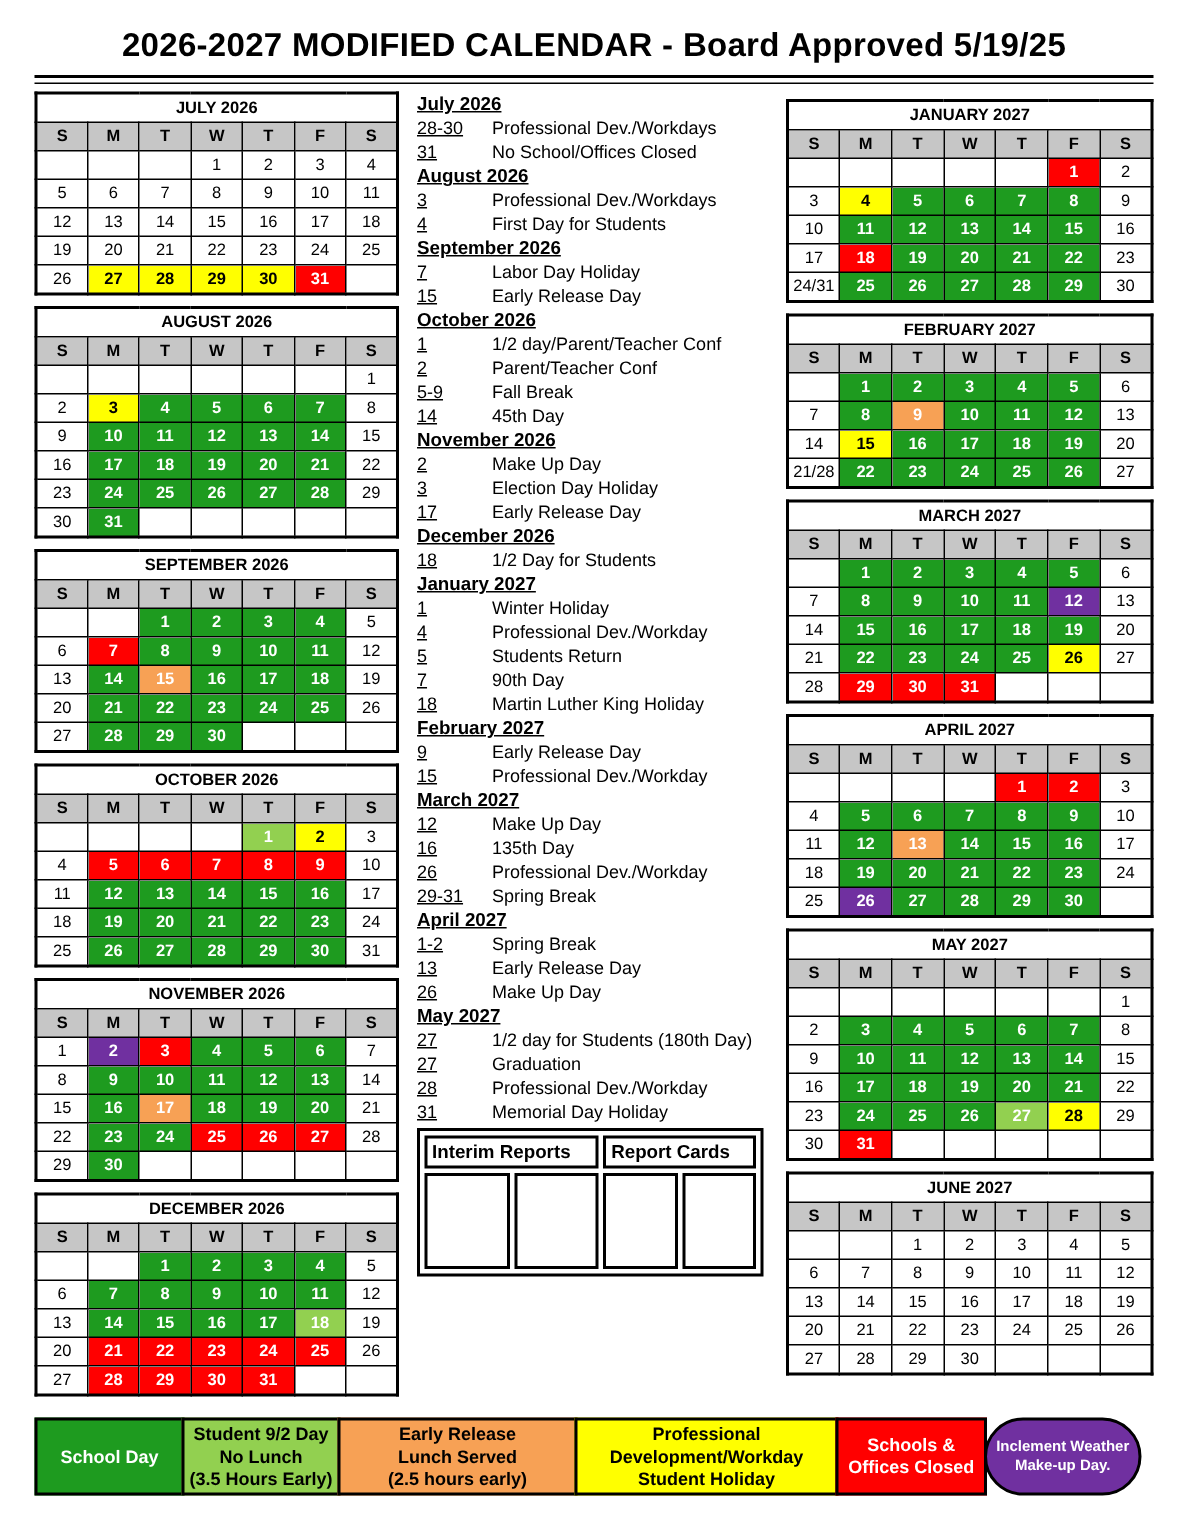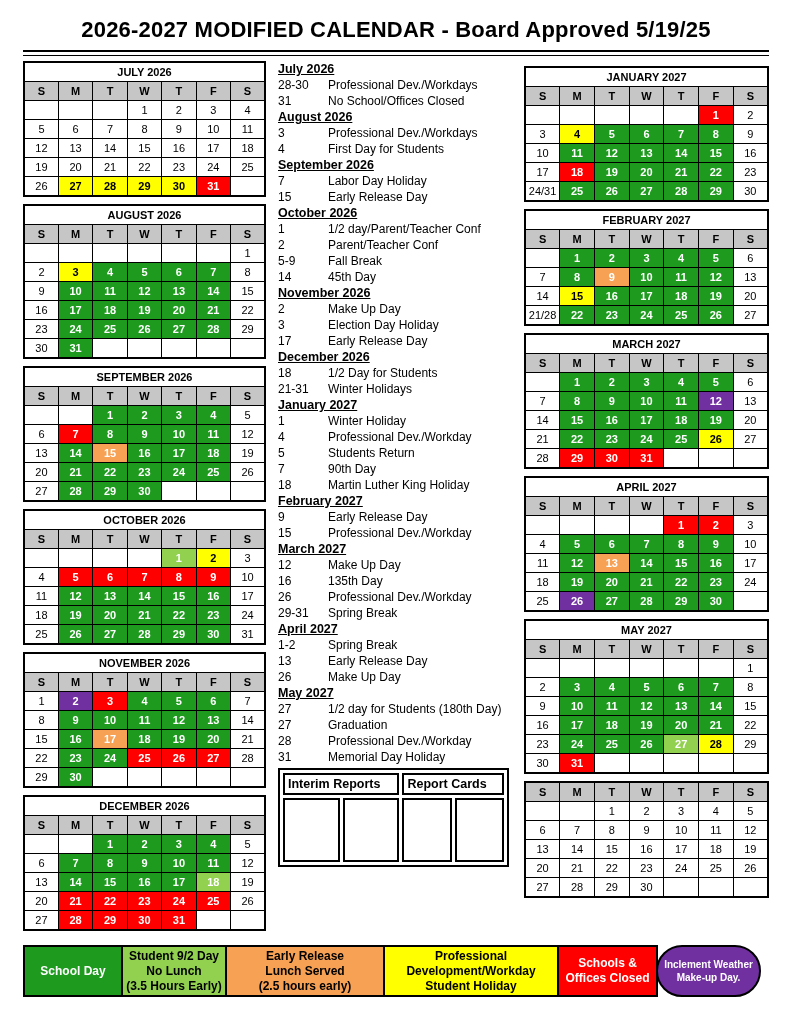--- a/index.html
+++ b/index.html
@@ -19,21 +19,21 @@
   td.split { font-size:9px; }
   td.c-g  { font-weight:bold; }
   td.c-lg { font-weight:bold; }
   td.c-y  { font-weight:bold; }
   td.c-o  { font-weight:bold; }
   td.c-r  { font-weight:bold; }
   td.c-p  { font-weight:bold; }
 
   .ev-month { font-weight:bold; font-size:12.5px; text-decoration:underline; line-height:16px; }
   .ev-item { display:flex; font-size:12px; line-height:16px; }
-  .ev-date { width:50px; flex:none; }
+  .ev-date { width:50px; flex:none;text-decoration:underline; }
   .ev-label { flex:1; }
 
   table.reports { width:97%; border-collapse:separate; border-spacing:3px; border:2px solid #000; margin-top:3px; }
   table.reports td { border:2px solid #000; }
   td.rep-head { font-weight:bold; font-size:12.5px; padding:1px 3px; height:16px; }
   td.rep-cell { height:58px; }
 
   .legend { display:flex; margin-top:7px; }
   .legend-box { border:2px solid #000; margin-right:-2px; height:52px; display:flex; align-items:center; justify-content:center; text-align:center; font-weight:bold; font-size:12px; line-height:15px; white-space:pre-line; box-sizing:border-box; flex:none; }
   .legend-box.small { font-size:10px; line-height:13px;border-radius:26px; }
@@ -481,24 +481,20 @@
           </div>
           <div class="ev-item">
             <span class="ev-date">17</span>
             <span class="ev-label">Early Release Day</span>
           </div>
           <div class="ev-month">December 2026</div>
           <div class="ev-item">
             <span class="ev-date">18</span>
             <span class="ev-label">1/2 Day for Students</span>
           </div>
-          <div class="ev-item">
-            <span class="ev-date">21-31</span>
-            <span class="ev-label">Winter Holidays</span>
-          </div>
           <div class="ev-month">January 2027</div>
           <div class="ev-item">
             <span class="ev-date">1</span>
             <span class="ev-label">Winter Holiday</span>
           </div>
           <div class="ev-item">
             <span class="ev-date">4</span>
             <span class="ev-label">Professional Dev./Workday</span>
           </div>
           <div class="ev-item">
@@ -887,20 +883,23 @@
               <td></td>
               <td></td>
               <td></td>
               <td></td>
               <td></td>
             </tr>
           </tbody>
         </table>
         <table class="cal">
           <tbody>
+            <tr>
+              <td colspan="7" class="cal-title">JUNE 2027</td>
+            </tr>
             <tr>
               <td class="dh" style="background: rgb(198, 198, 198);">S</td>
               <td class="dh" style="background: rgb(198, 198, 198);">M</td>
               <td class="dh" style="background: rgb(198, 198, 198);">T</td>
               <td class="dh" style="background: rgb(198, 198, 198);">W</td>
               <td class="dh" style="background: rgb(198, 198, 198);">T</td>
               <td class="dh" style="background: rgb(198, 198, 198);">F</td>
               <td class="dh" style="background: rgb(198, 198, 198);">S</td>
             </tr>
             <tr>

